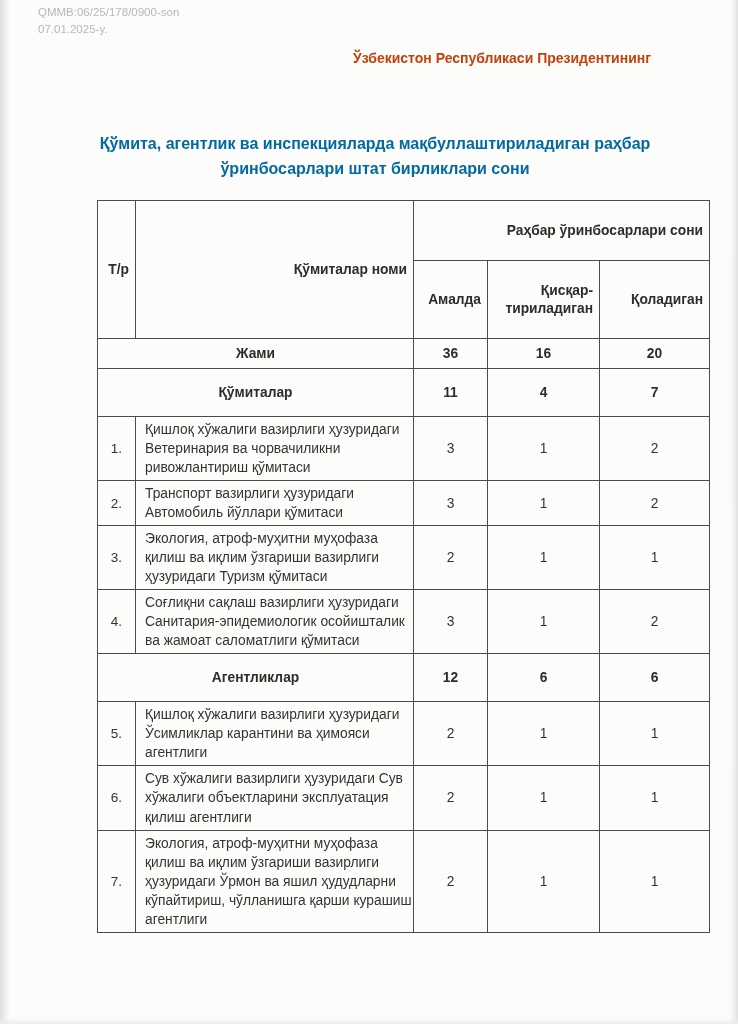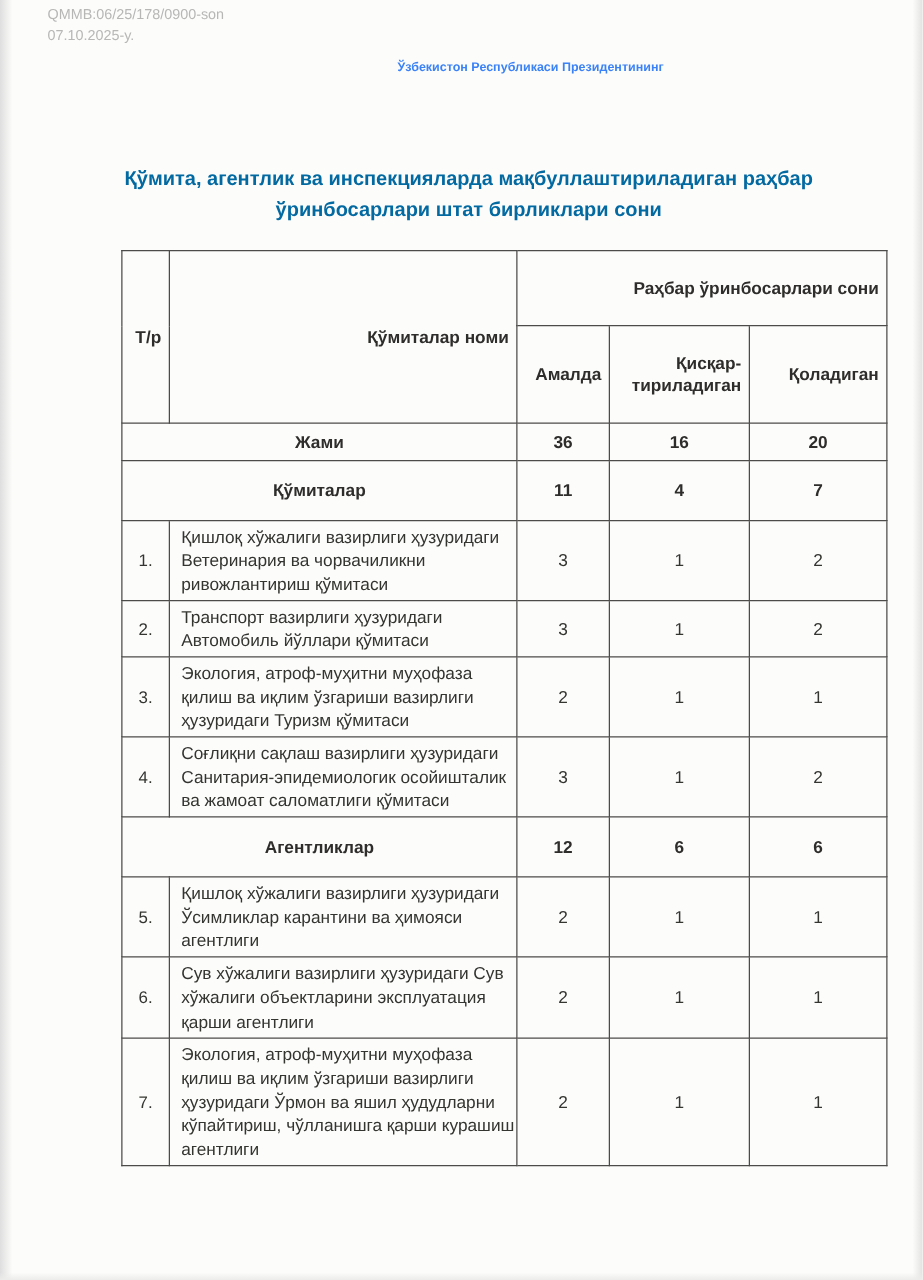--- a/index.html
+++ b/index.html
@@ -32,23 +32,24 @@
     top: 4px; left: 38px;
     color: #b7b7b6;
     font-size: 11.5px;
     line-height: 1.45;
     white-space: pre-line;
   }
   .decree-ref {
     position: absolute;
     top: 48px; right: 52px;
     width: 368px;
-    font-weight: bold;
-    color: #3b82f6;
-    font-size: 10px;
+    text-align: center;
+    font-weight: bold;
+    color: #c2410c;
+    font-size: 14px;
     line-height: 1.45;
   }
   .doc-title {
     position: absolute;
     top: 132px; left: 86px;
     width: 578px;
     text-align: center;
     font-weight: bold;
     color: #0369a1;
     font-size: 16px;
@@ -91,21 +92,21 @@
 </style>
 </head>
 <body>
 
 <div class="photo-page">
   <div class="edge-left"></div>
   <div class="edge-right"></div>
   <div class="edge-bottom"></div>
 
   <div class="watermark">QMMB:06/25/178/0900-son
-07.10.2025-y.</div>
+07.01.2025-y.</div>
 
   <div class="decree-ref">
     <div>Ўзбекистон Республикаси Президентининг</div>
   </div>
 
   <div class="doc-title">Қўмита, агентлик ва инспекцияларда мақбуллаштириладиган раҳбар ўринбосарлари штат бирликлари сони</div>
 
   <table class="staff-table">
     <colgroup>
       <col style="width:38px">
@@ -176,21 +177,21 @@
         </tr>
         <tr class="item-row">
           <td class="num-cell">5.</td>
           <td class="org-cell">Қишлоқ хўжалиги вазирлиги ҳузуридаги Ўсимликлар карантини ва ҳимояси агентлиги</td>
           <td class="count-cell">2</td>
           <td class="count-cell">1</td>
           <td class="count-cell">1</td>
         </tr>
         <tr class="item-row">
           <td class="num-cell">6.</td>
-          <td class="org-cell">Сув хўжалиги вазирлиги ҳузуридаги Сув хўжалиги объектларини эксплуатация қарши агентлиги</td>
+          <td class="org-cell">Сув хўжалиги вазирлиги ҳузуридаги Сув хўжалиги объектларини эксплуатация қилиш агентлиги</td>
           <td class="count-cell">2</td>
           <td class="count-cell">1</td>
           <td class="count-cell">1</td>
         </tr>
         <tr class="item-row">
           <td class="num-cell">7.</td>
           <td class="org-cell">Экология, атроф-муҳитни муҳофаза қилиш ва иқлим ўзгариши вазирлиги ҳузуридаги Ўрмон ва яшил ҳудудларни кўпайтириш, чўлланишга қарши курашиш агентлиги</td>
           <td class="count-cell">2</td>
           <td class="count-cell">1</td>
           <td class="count-cell">1</td>

